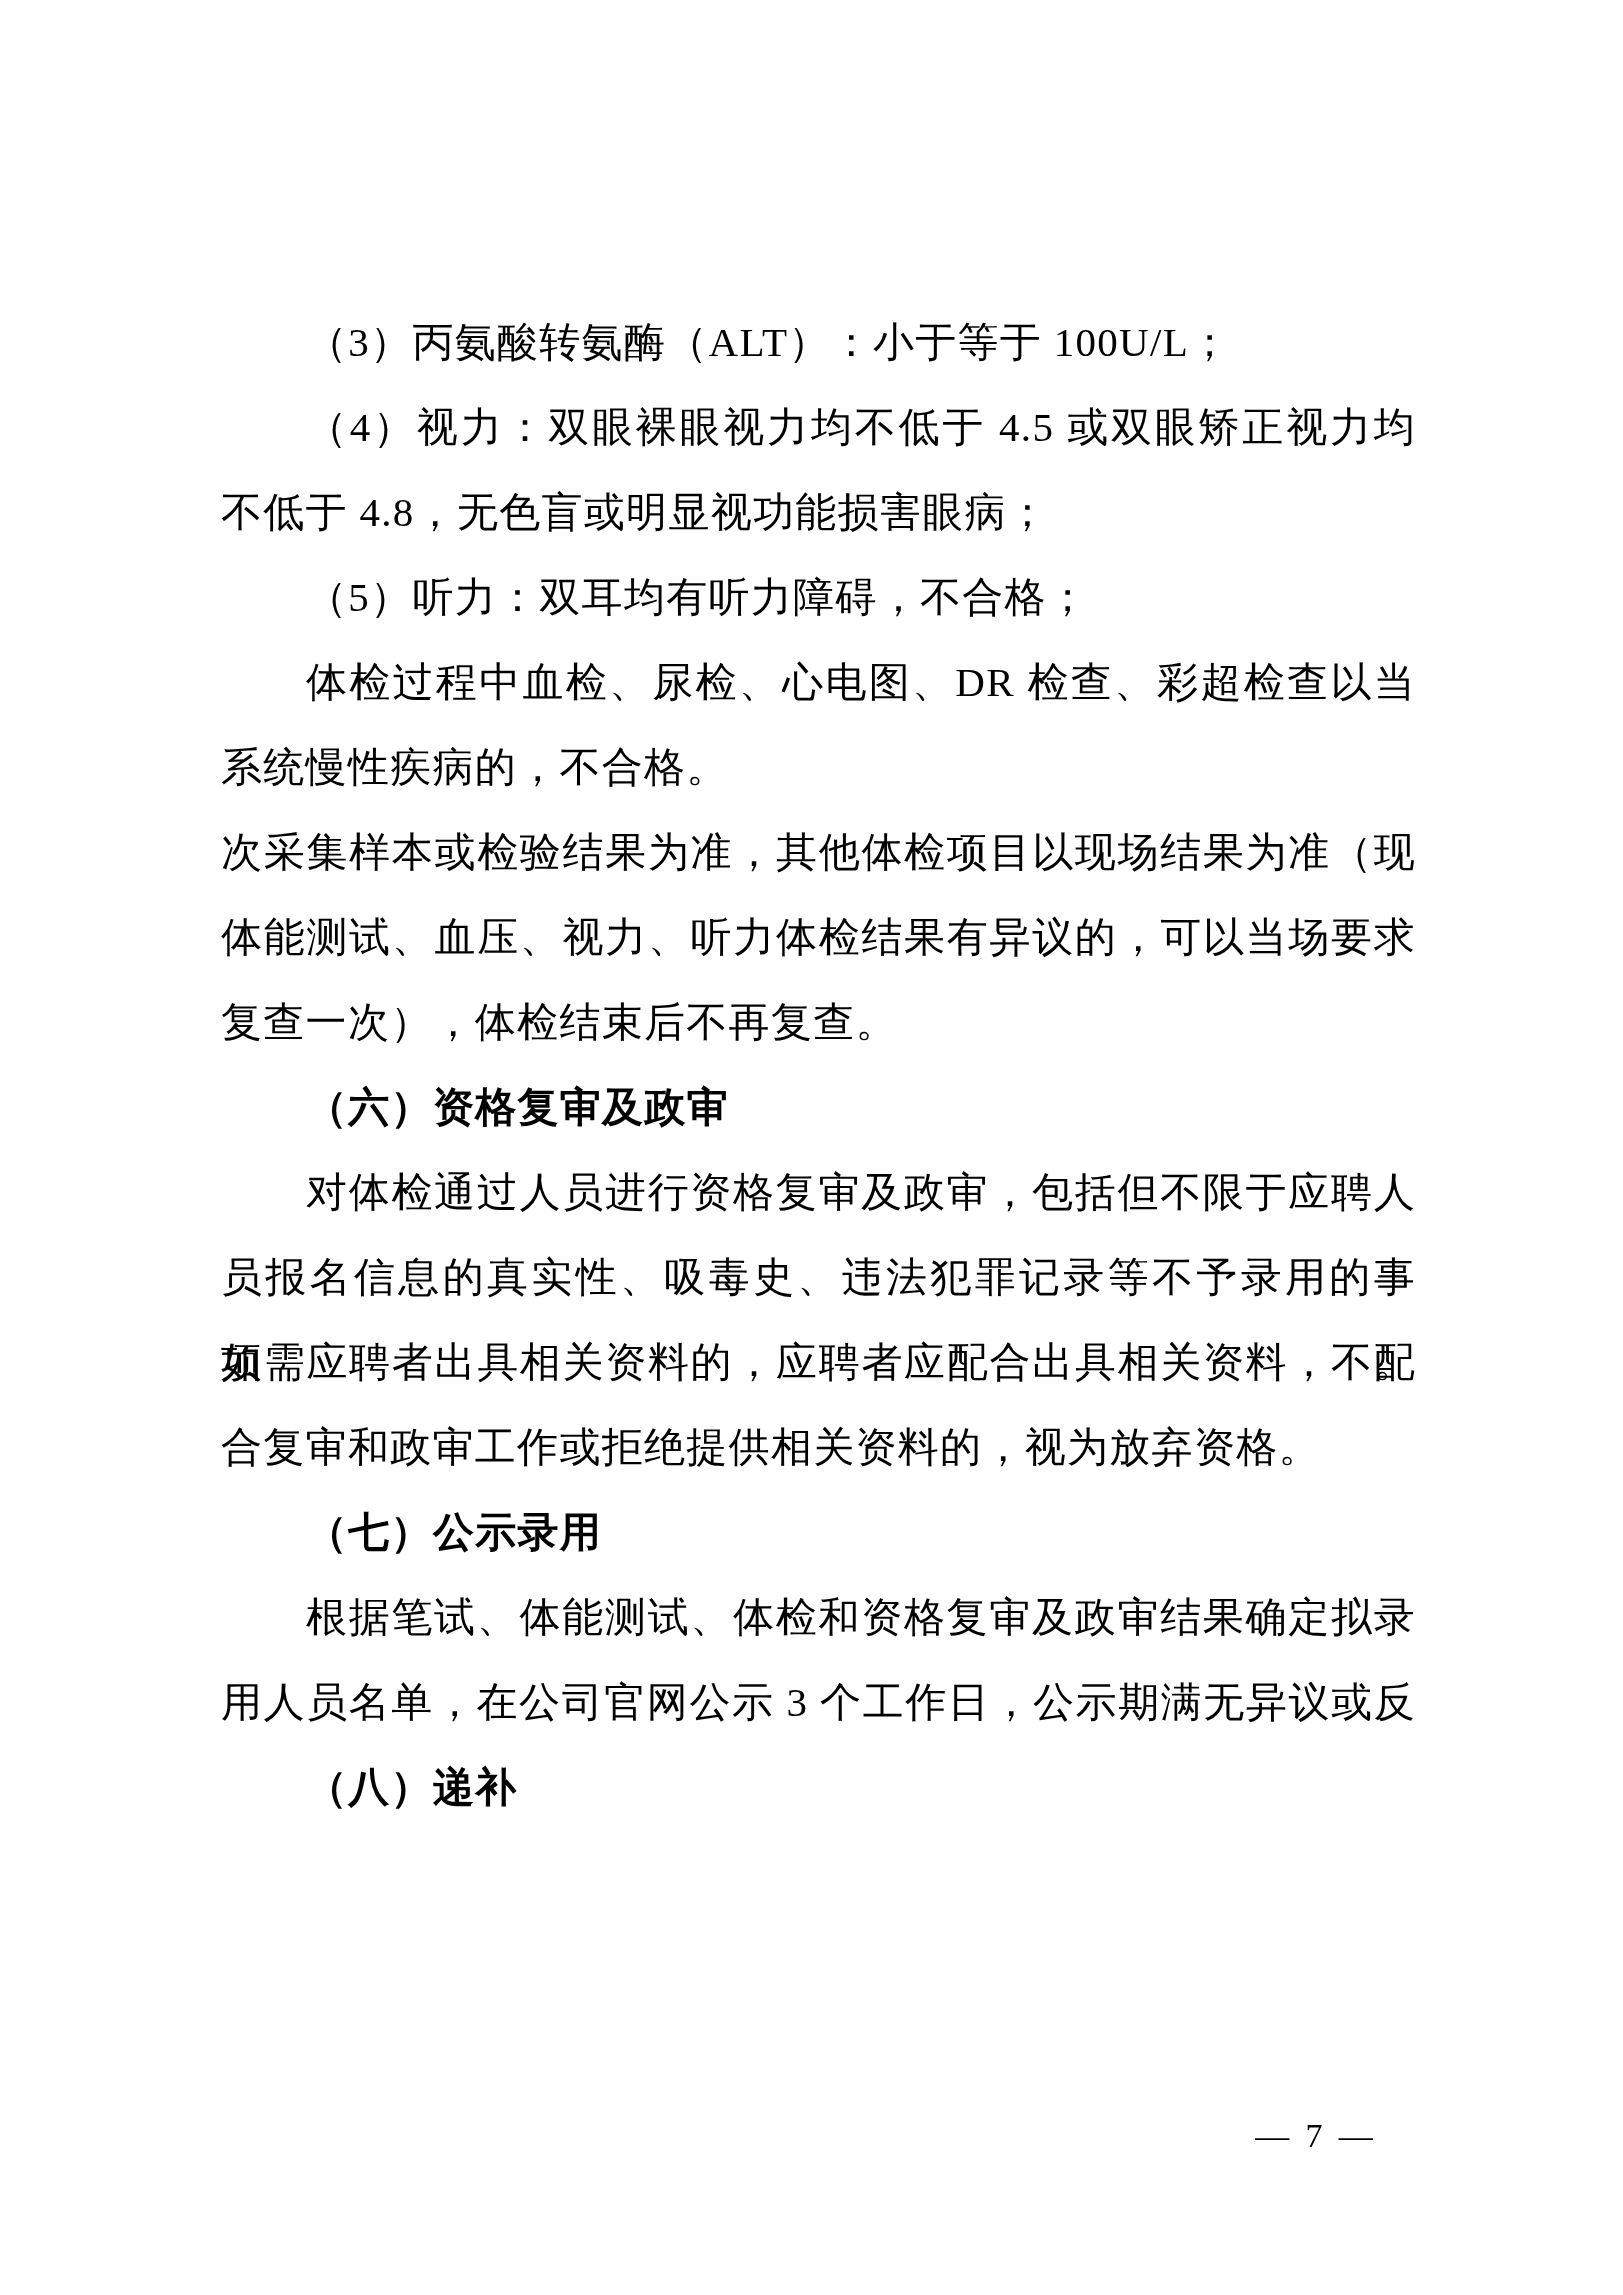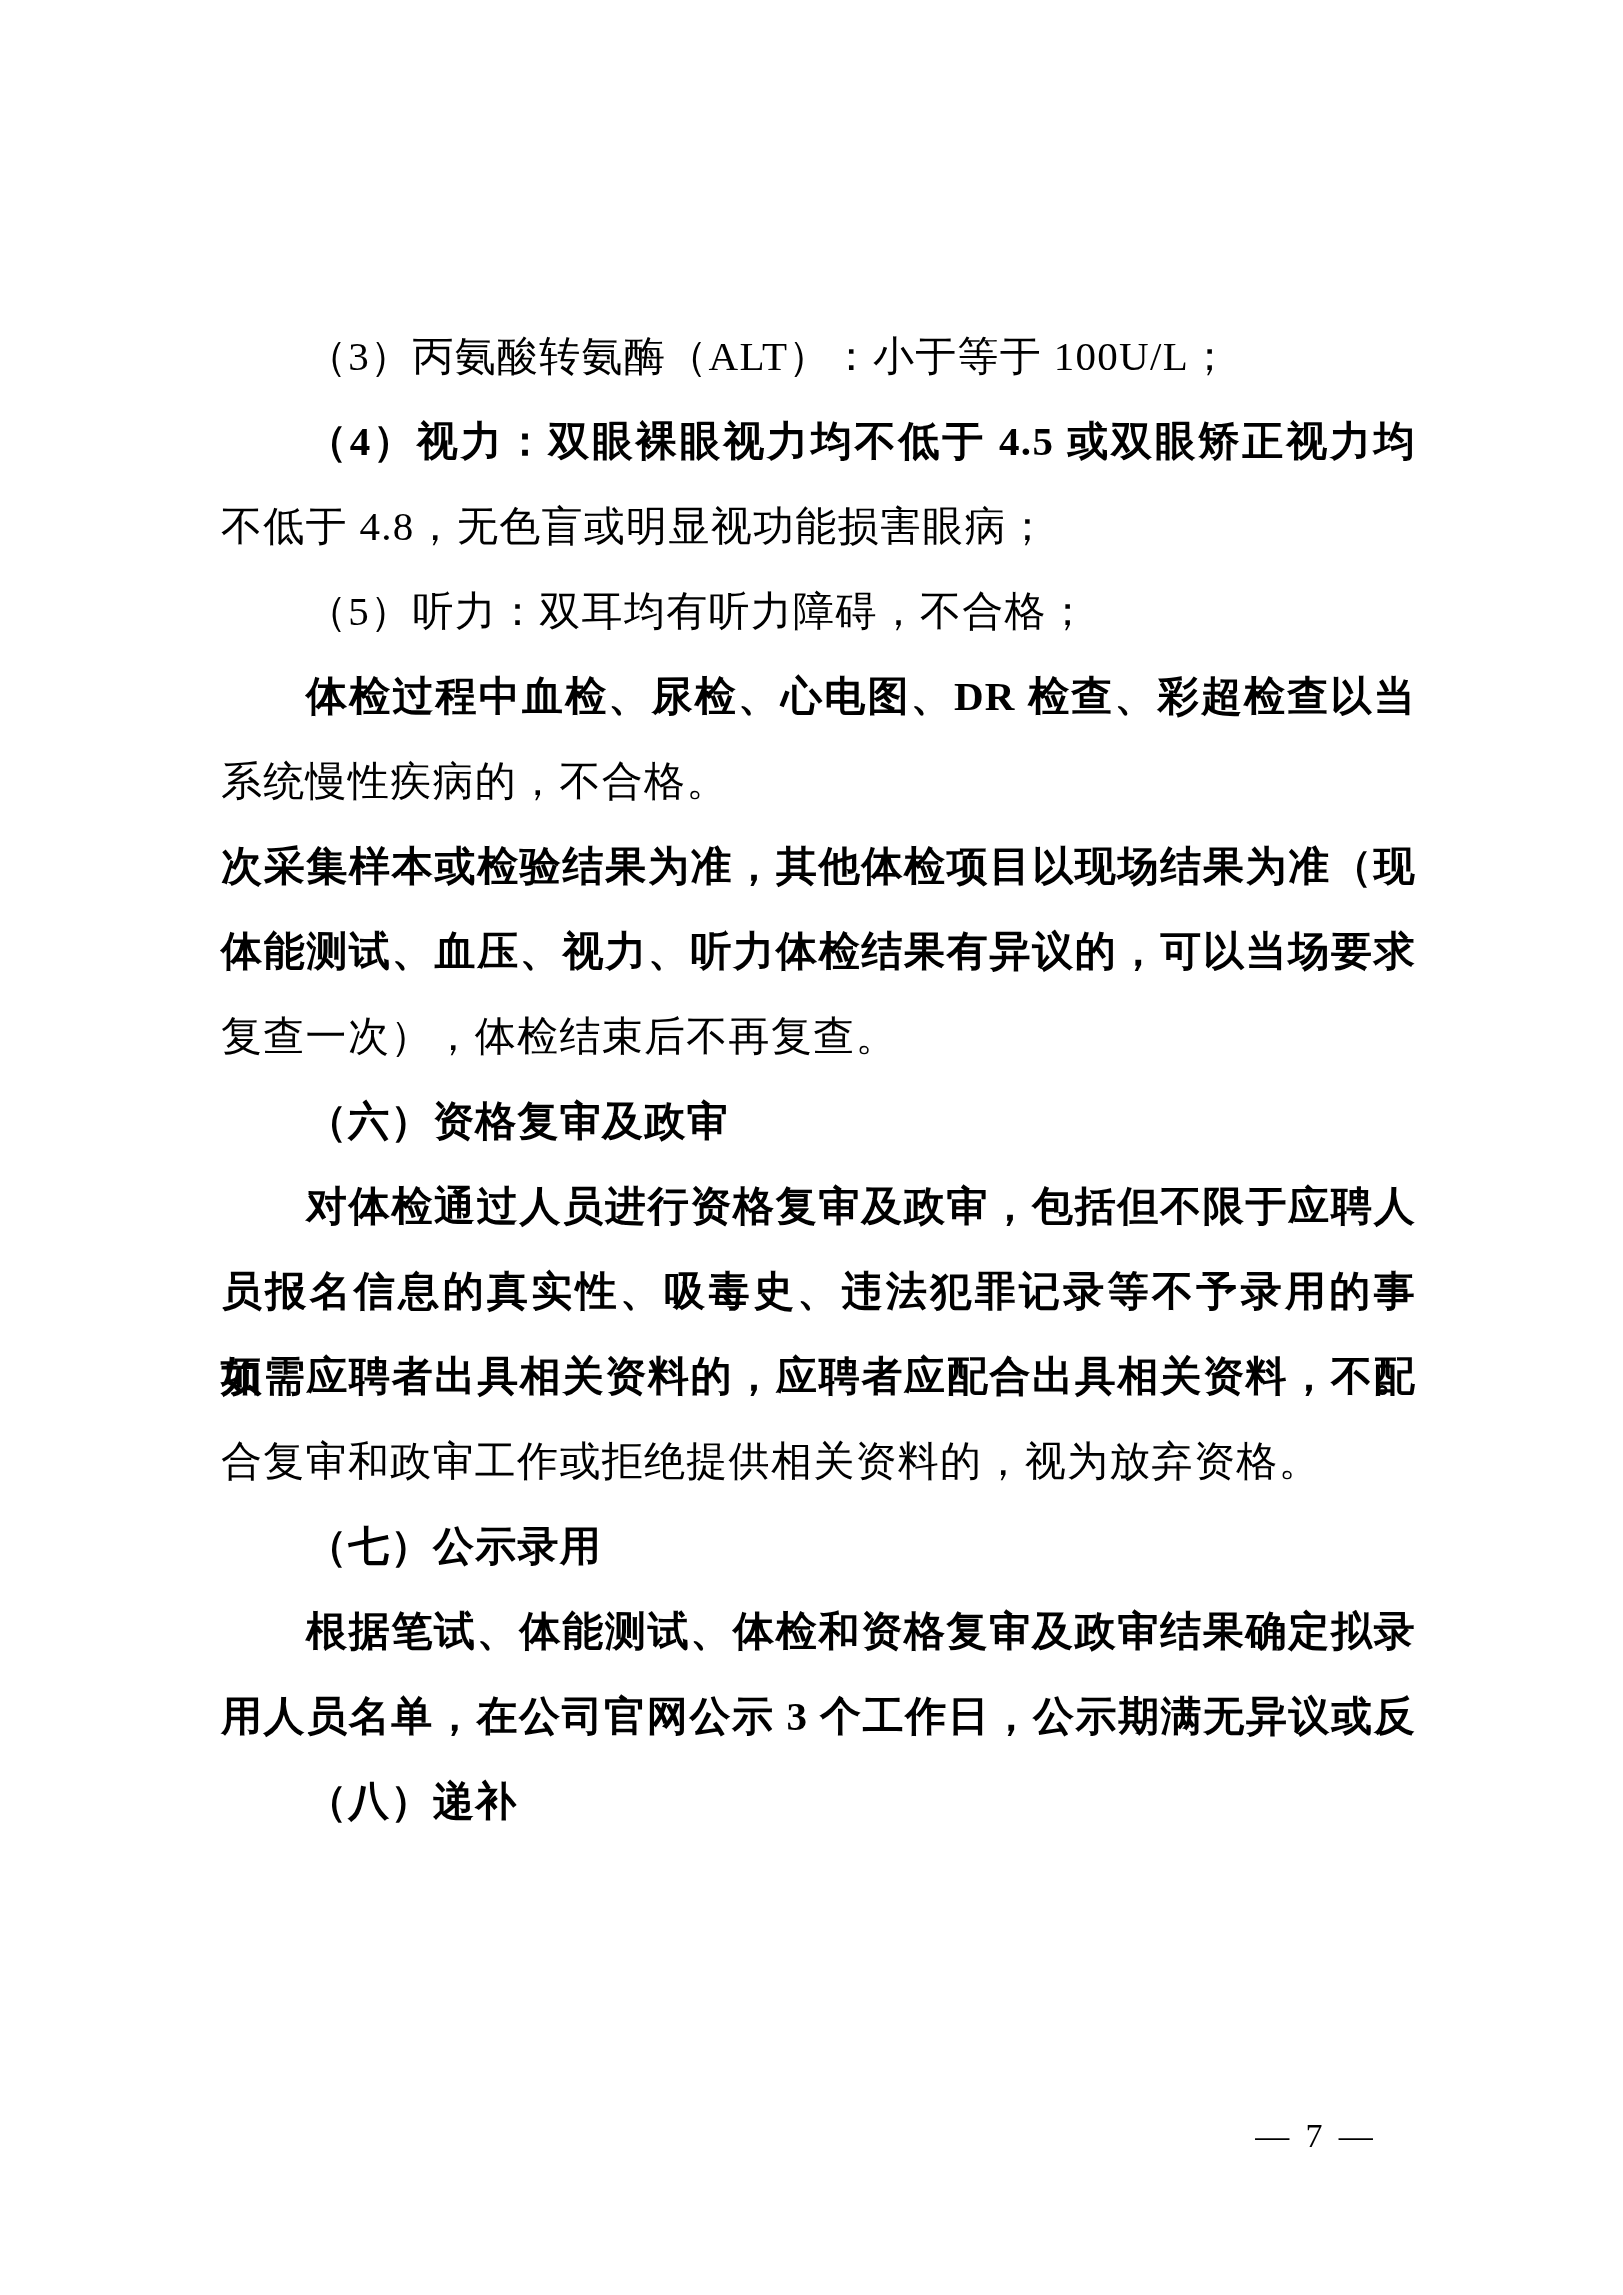--- a/index.html
+++ b/index.html
@@ -12,39 +12,38 @@
     width: 1623px;
     height: 2295px;
     background: #ffffff;
     color: #000000;
     font-family: "Liberation Serif", "DejaVu Serif", serif;
     overflow: hidden;
   }
   .doc-body {
     position: absolute;
     left: 221px;
-    top: 314px;
+    top: 300px;
     width: 1195px;
   }
   .line {
     height: 85px;
     line-height: 85px;
     font-size: 41px;
     letter-spacing: 1.3px;
     text-align: left;
     white-space: nowrap;
   }
   .line.indent {
     padding-left: 85px;
   }
   .line.justify {
     white-space: normal;
     text-align: justify;
     text-align-last: justify;
-    font-weight: bold;
   }
   .line.bold {
     font-weight: 700;
   }
   .page-number {
     position: absolute;
     left: 1231px;
     top: 2113px;
     width: 170px;
     height: 46px;

